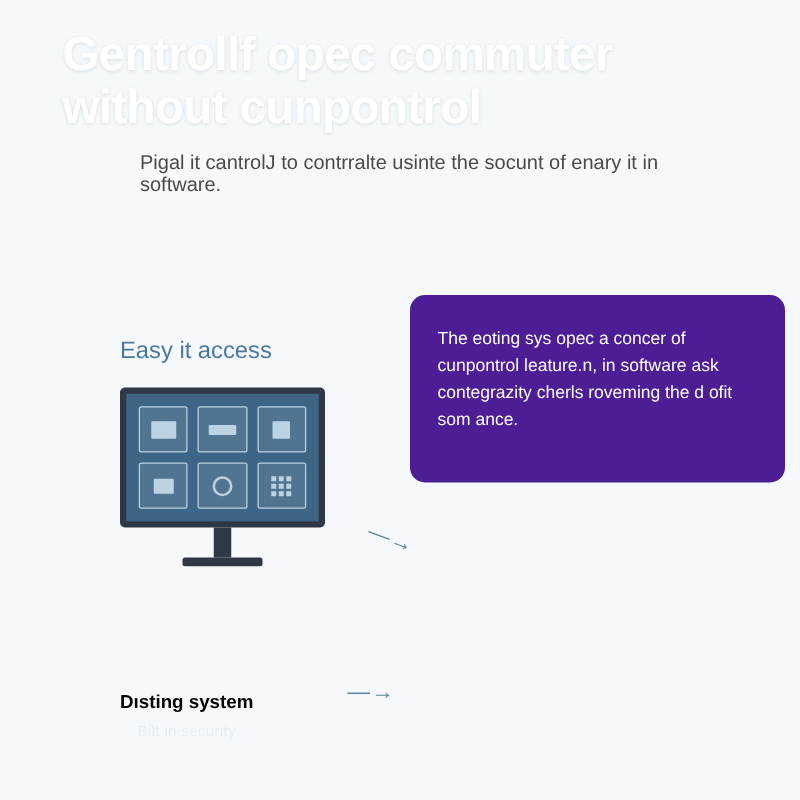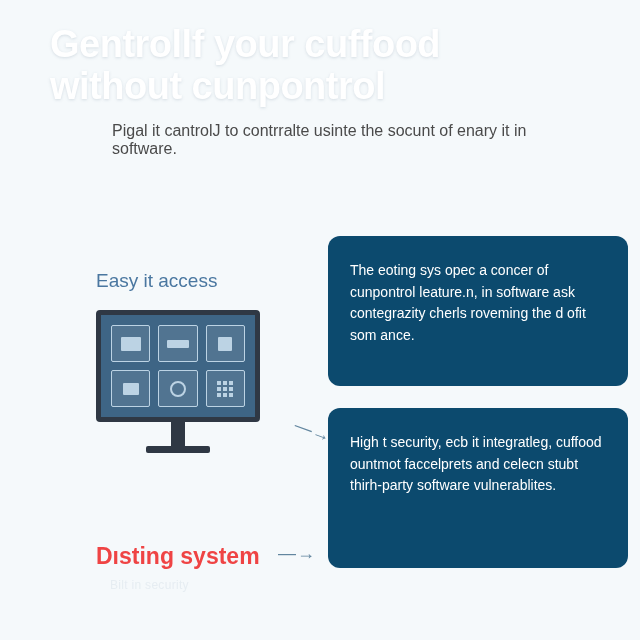--- a/index.html
+++ b/index.html
@@ -44,23 +44,23 @@
   .section-heading {
     font-size: 19px;
     font-weight: 400;
     color: #4a77a0;
     margin-bottom: 18px;
   }
   .section-heading-2 {
     position: absolute;
     left: 96px;
     bottom: 70px;
-    font-size: 23px;
+    font-size: 15px;
     font-weight: 700;
-    color: #ef4444;
+    color: #000000;
   }
   .ghost-sub {
     position: absolute;
     left: 110px;
     bottom: 48px;
     font-size: 12px;
     color: #e6edf2;
     letter-spacing: 0.3px;
   }
   .monitor {
@@ -111,21 +111,21 @@
     margin: 0 auto;
     border-radius: 2px;
   }
   .cards {
     position: absolute;
     right: 12px;
     top: -34px;
     width: 300px;
   }
   .card {
-    background: #0c4a6e;
+    background: #4c1d95;
     color: #ffffff;
     border-radius: 12px;
     padding: 24px 22px;
     font-size: 14px;
     line-height: 1.55;
     margin-bottom: 22px;
     position: relative;
   }
   .card-1 { min-height: 150px; }
   .card-2 { min-height: 160px; }
@@ -136,21 +136,21 @@
     letter-spacing: -2px;
   }
   .arrow-1 { left: 294px; top: 150px; transform: rotate(20deg); }
   .arrow-2 { left: 278px; bottom: 76px; }
 </style>
 </head>
 <body>
 
 <div class="hero">
   <h1 class="hero-title">
-    <span>Gentrollf your cuffood</span><br>
+    <span>Gentrollf opec commuter</span><br>
     <span>without cunpontrol</span>
   </h1>
   <p class="hero-sub">Pigal it cantrolJ to contrralte usinte the socunt of enary it in software.</p>
 </div>
 
 <div class="content">
 
   <div class="left-col">
     <div class="section-heading">Easy it access</div>
 
@@ -193,18 +193,15 @@
   <div class="section-heading-2">Dısting system</div>
   <div class="ghost-sub">Bilt in security</div>
 
   <div class="arrow arrow-1">— →</div>
   <div class="arrow arrow-2">— →</div>
 
   <div class="cards">
     <div class="card card-1">
       <span>The eoting sys opec a concer of cunpontrol leature.n, in software ask contegrazity cherls roveming the d ofit som ance.</span>
     </div>
-    <div class="card card-2">
-      <span>High t security, ecb it integratleg, cuffood ountmot faccelprets and celecn stubt thirh-party software vulnerablites.</span>
-    </div>
   </div>
 
 </div>
 
 </body></html>

